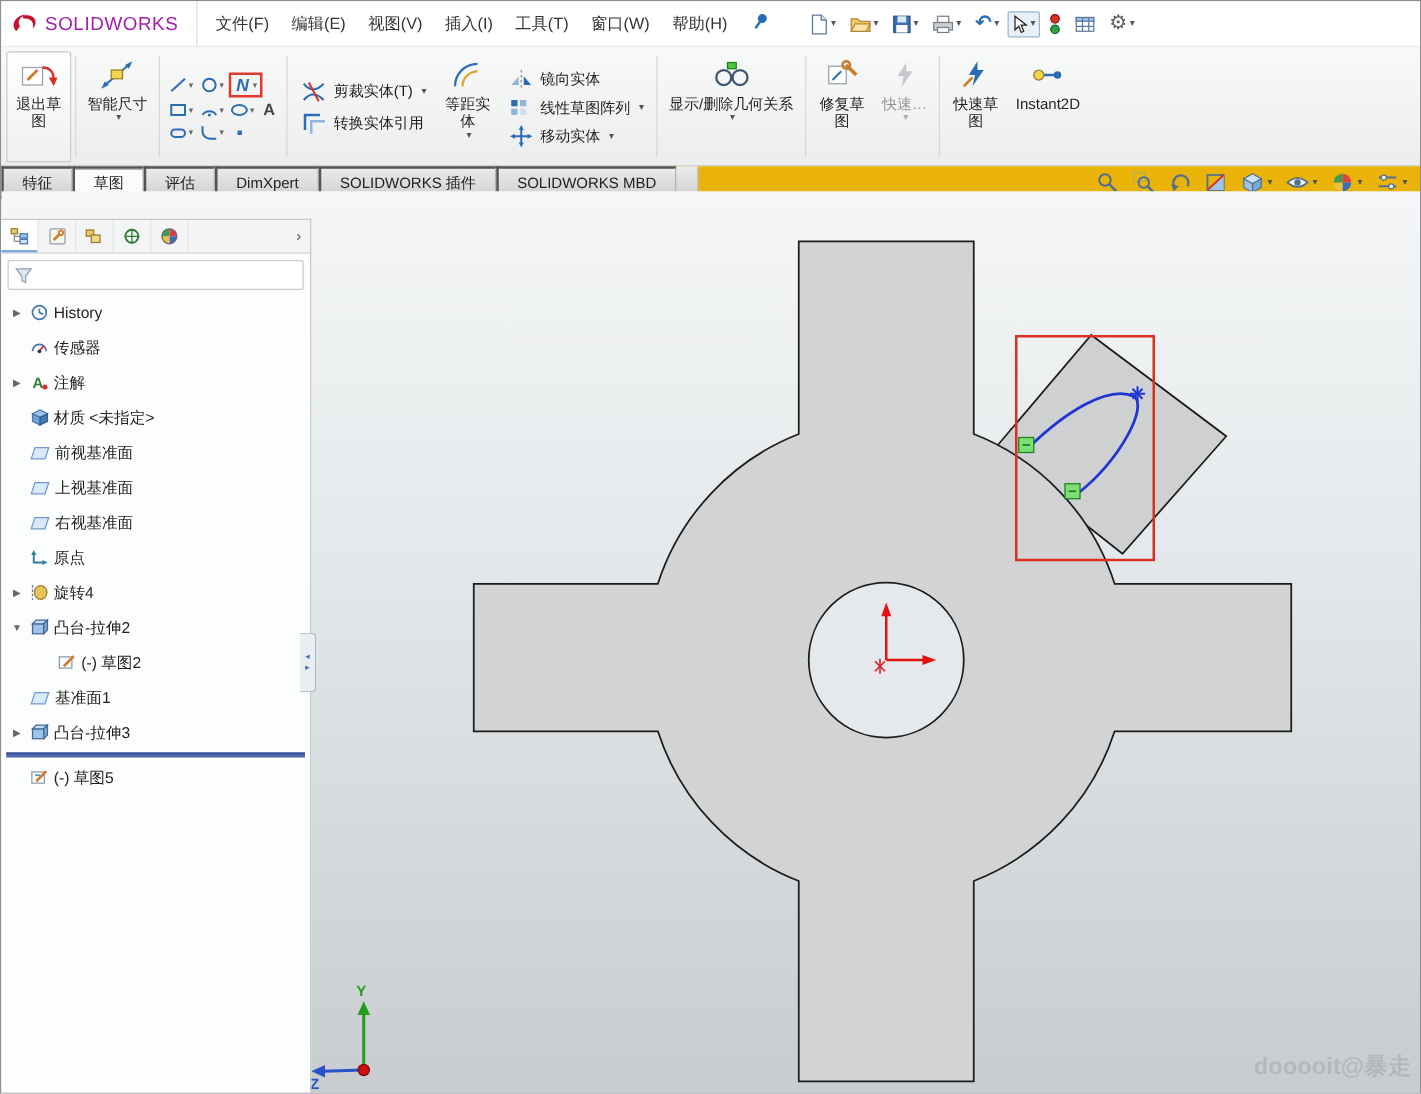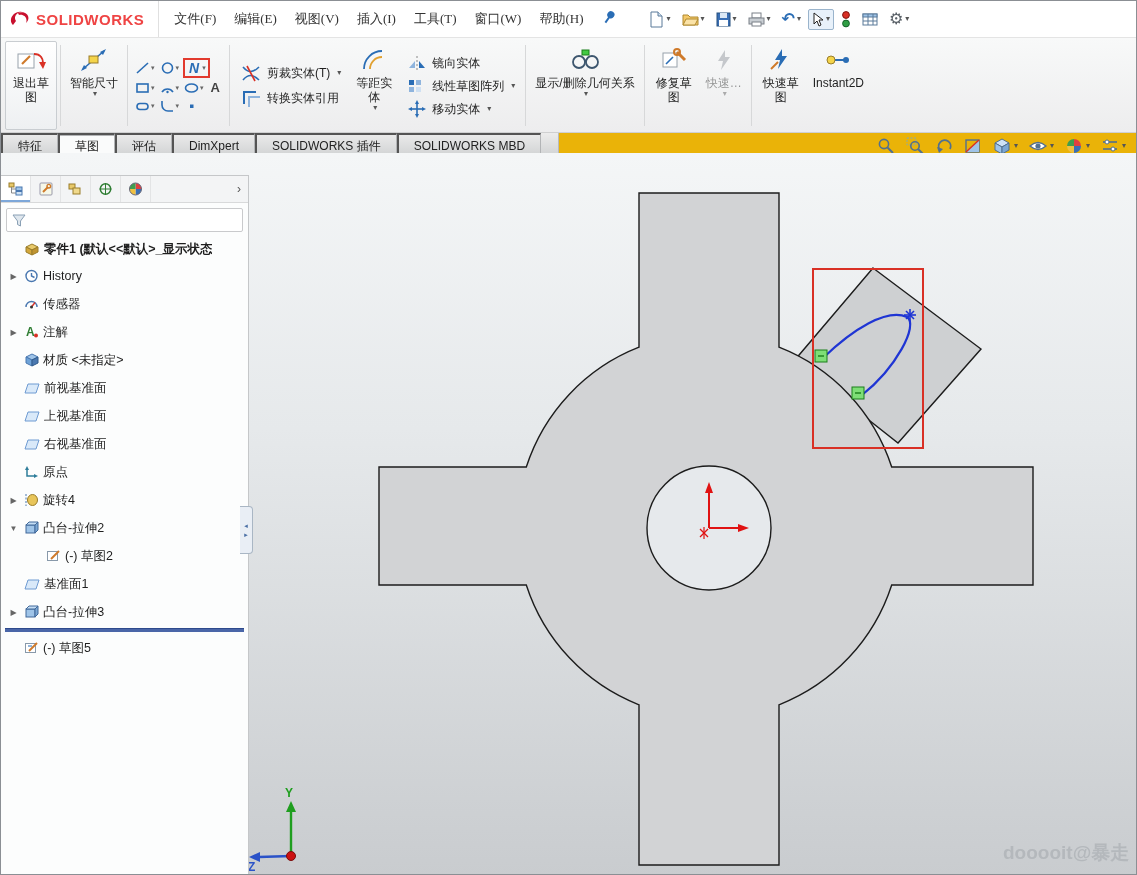--- a/index.html
+++ b/index.html
@@ -2,22 +2,22 @@
 <html><head>
 <meta charset="utf-8">
 <style>
   html,body{margin:0;padding:0;background:#ffffff;}
   .app{position:relative;width:1137px;height:875px;box-sizing:border-box;border:1px solid #8b8f94;
        font-family:"Liberation Sans","DejaVu Sans",sans-serif;font-size:12px;color:#1f1f1f;overflow:hidden;background:#fff;}
 
   
   .menubar{height:36px;display:flex;align-items:center;background:#fff;border-bottom:1px solid #e4e4e4;}
   .logo{display:flex;align-items:center;gap:5px;padding:0 14px 0 8px;height:100%;border-right:1px solid #e0e0e0;}
-  .logo-text{color:#ef4444;font-weight:bold;font-size:15px;letter-spacing:.5px;}
-  .menus{display:flex;margin-left:6px;font-family:Liberation Serif, serif;}
+  .logo-text{color:#a21caf;font-weight:normal;font-size:15px;letter-spacing:.5px;}
+  .menus{display:flex;margin-left:6px;}
   .menu-item{padding:4px 9px;font-size:13px;color:#333;}
   .pin{margin:0 12px;}
   .qt{display:flex;align-items:center;margin-left:16px;gap:3px;}
   .qt-btn{display:flex;align-items:center;padding:2px 3px;border:1px solid transparent;border-radius:2px;}
   .qt-btn.pressed{border:1px solid #9ab4cc;background:#e8f1fa;}
   .caret{font-size:8px;color:#555;margin-left:2px;line-height:1;}
   .glyph-btn{font-size:16px;line-height:1;color:#2a6db5;font-weight:bold;}
   .gear-glyph{font-size:16px;color:#5a6168;line-height:1;}
 
   
@@ -569,29 +569,20 @@
         <button class="ptab-more">›</button>
       </div>
 
       <div class="panel-filter">
         <svg width="14" height="13" viewBox="0 0 14 13">
             <path d="M1,1 H13 L8.5,7 V12 L5.5,10.5 V7 Z" fill="#dfe7ee" stroke="#8aa0b5"></path>
           </svg>
       </div>
 
       <div class="tree">
-        <div class="trow root">
-          <span class="arrow"></span>
-          <svg width="16" height="14" viewBox="0 0 16 14">
-              <polygon points="2,5 8,2 14,5 8,8" fill="#e8c96a" stroke="#9a7d2a"></polygon>
-              <polygon points="2,5 8,8 8,13 2,10" fill="#d4a83c" stroke="#9a7d2a"></polygon>
-              <polygon points="14,5 8,8 8,13 14,10" fill="#c09430" stroke="#9a7d2a"></polygon>
-            </svg>
-          <span class="tlabel">零件1 (默认&lt;&lt;默认&gt;_显示状态</span>
-        </div>
 
         <div class="trow">
           <span class="arrow">▶</span>
           <svg width="15" height="14" viewBox="0 0 15 14">
               <circle cx="7.5" cy="7" r="5.5" fill="#fff" stroke="#4a78b0" stroke-width="1.4"></circle>
               <path d="M7.5,4 L7.5,7 L10.5,8.5" fill="none" stroke="#4a78b0" stroke-width="1.4"></path>
             </svg>
           <span class="tlabel">History</span>
         </div>
         <div class="trow">

